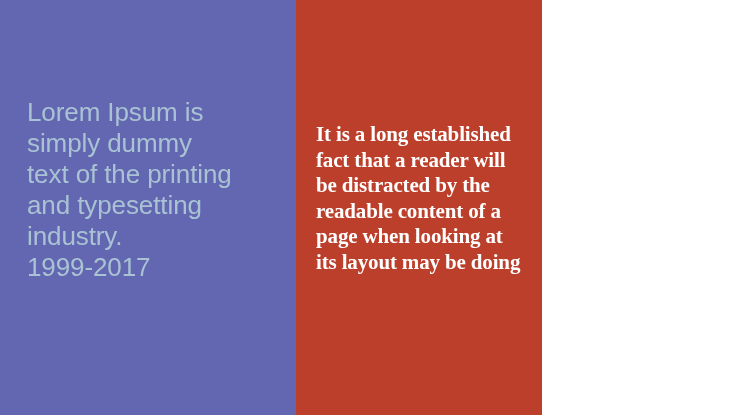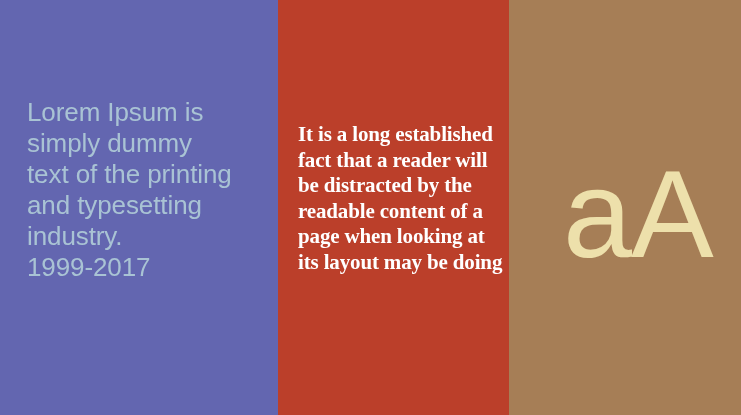--- a/index.html
+++ b/index.html
@@ -94,17 +94,14 @@
 
   <section class="panel panel-left">
     <div class="text-block">Lorem Ipsum is simply dummy text of the printing and typesetting industry.
 1999-2017</div>
   </section>
 
   <section class="panel panel-middle">
     <div class="text-block">It is a long established fact that a reader will be distracted by the readable content of a page when looking at its layout may be doing</div>
   </section>
 
-  <section class="panel panel-right">
-    <div class="glyph-block">aA</div>
-  </section>
 
 </div>
 
 </body></html>

